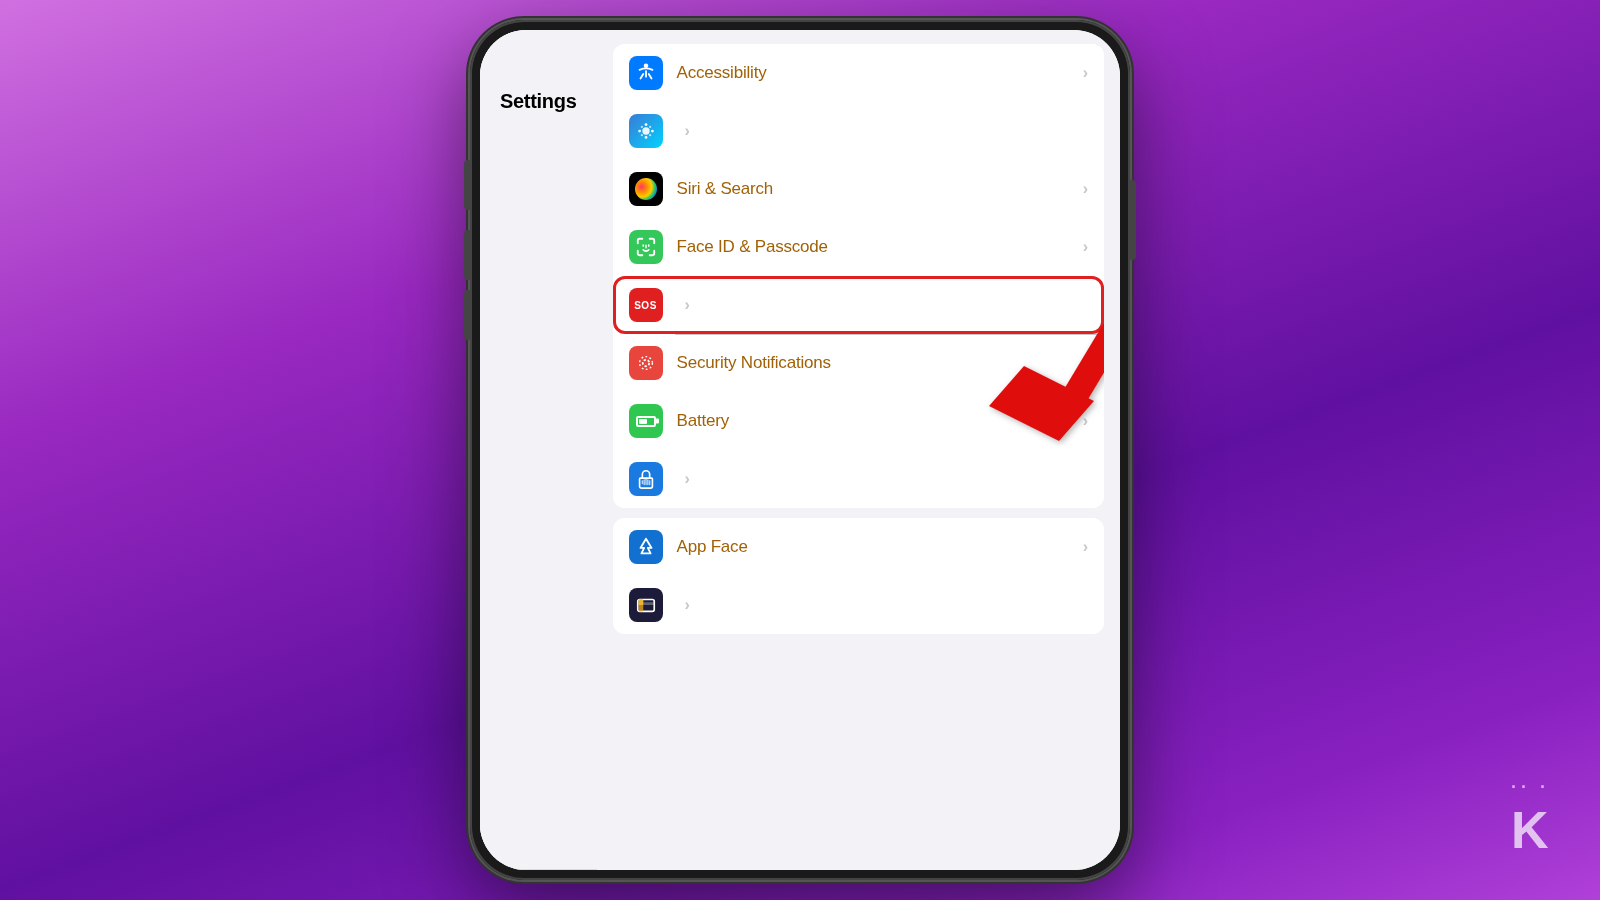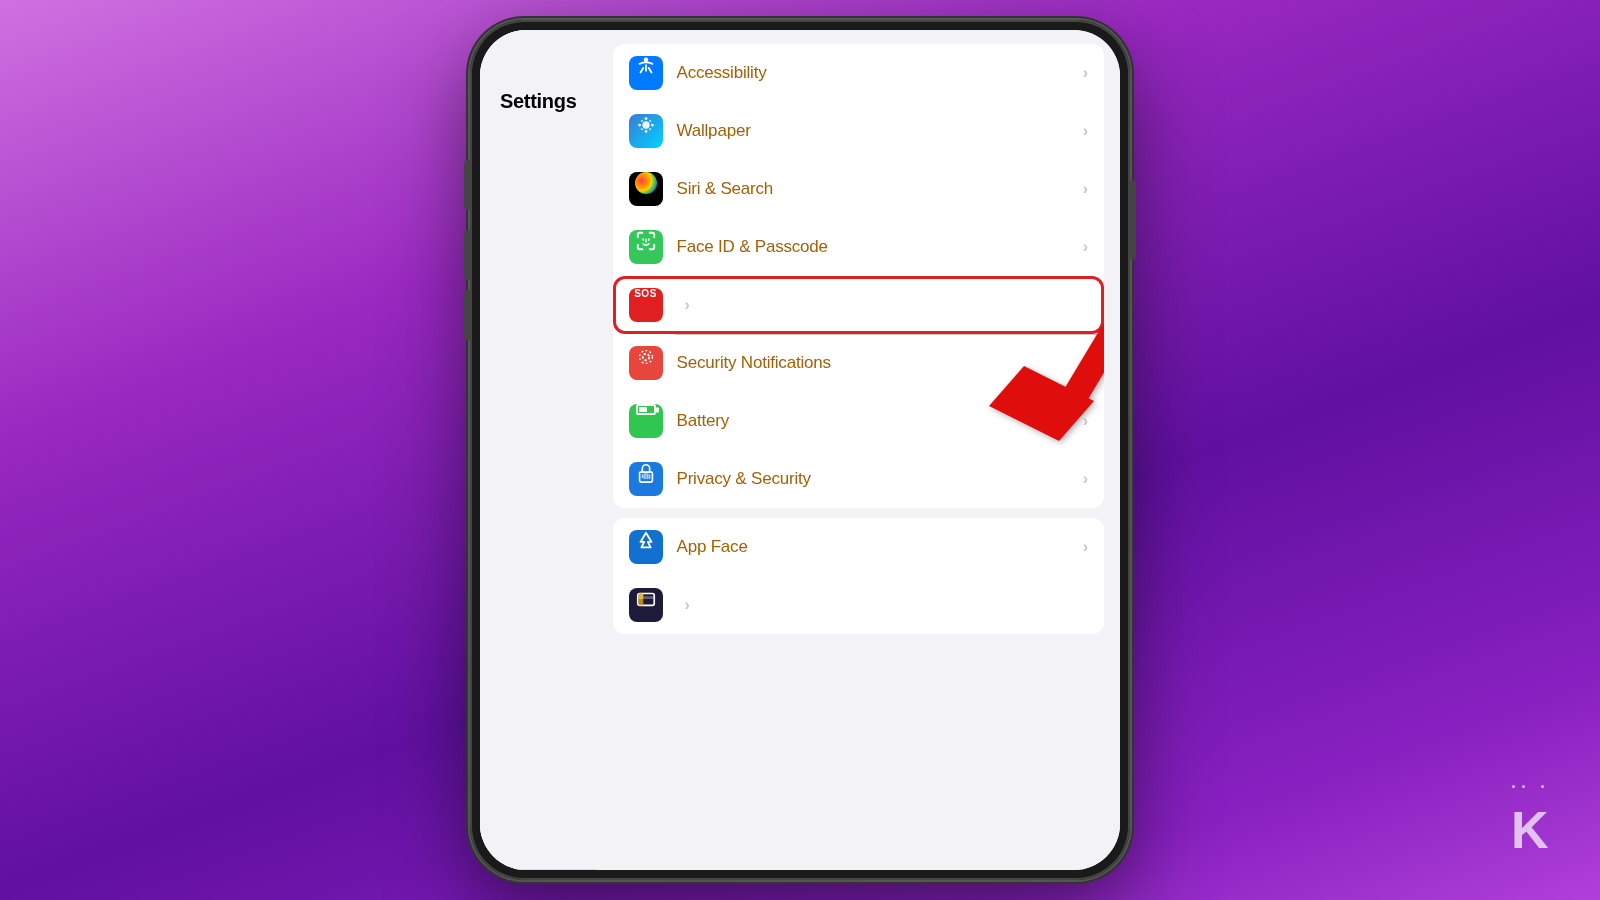--- a/index.html
+++ b/index.html
@@ -165,21 +165,21 @@
       pointer-events: none;
       z-index: 20;
     }
 
     
     .icon-container {
       width: 34px;
       height: 34px;
       border-radius: 8px;
       display: flex;
-      align-items: flex-start;
+      align-items: center;
       justify-content: center;
       margin-right: 14px;
       flex-shrink: 0;
     }
 
     .icon-container.blue { background: #007aff; }
     .icon-container.green { background: #34c759; }
     .icon-container.red { background: #e02020; }
     .icon-container.teal { background: #30b0c7; }
     .icon-container.battery-green { background: #30c750; }
@@ -304,21 +304,20 @@
                 <circle cx="12" cy="5" r="1.5" fill="white"></circle>
                 <circle cx="12" cy="19" r="1.5" fill="white"></circle>
                 <circle cx="5" cy="12" r="1.5" fill="white"></circle>
                 <circle cx="19" cy="12" r="1.5" fill="white"></circle>
                 <circle cx="7.5" cy="7.5" r="1.2" fill="white" opacity="0.7"></circle>
                 <circle cx="16.5" cy="7.5" r="1.2" fill="white" opacity="0.7"></circle>
                 <circle cx="7.5" cy="16.5" r="1.2" fill="white" opacity="0.7"></circle>
                 <circle cx="16.5" cy="16.5" r="1.2" fill="white" opacity="0.7"></circle>
               </svg>
             </div>
-            <span class="row-label">Wallpaper</span>
             <span class="chevron">›</span>
           </div>
 
           <div class="settings-row">
             <div class="icon-container" style="background: black; overflow: hidden;">
               <div style="width:22px;height:22px;border-radius:50%;background:radial-gradient(circle at 30% 40%, #ff375f, #ff9500 30%, #ffcc00 50%, #34c759 65%, #007aff 80%, #5856d6 95%)"></div>
             </div>
             <span class="row-label">Siri &amp; Search</span>
             <span class="chevron">›</span>
           </div>
@@ -378,21 +377,20 @@
           </div>
 
           <div class="settings-row">
             <div class="icon-container blue-hand">
               <svg class="icon-svg" viewBox="0 0 24 24">
                 <path d="M8 11V7a4 4 0 118 0v4M6 11h12a1 1 0 011 1v8a2 2 0 01-2 2H7a2 2 0 01-2-2v-8a1 1 0 011-1z" stroke="white" stroke-width="1.8" fill="none" stroke-linecap="round"></path>
 
                 <path d="M10 13v5M12 12v6M14 13v5M16 14v4M8 14v3" stroke="white" stroke-width="1.5" stroke-linecap="round" fill="none" opacity="0.7"></path>
               </svg>
             </div>
-            <span class="row-label">Privacy &amp; Security</span>
             <span class="chevron">›</span>
           </div>
 
         </div>
 
         <div class="settings-group second-group">
 
           <div class="settings-row">
             <div class="icon-container appstore-blue">
               <svg class="icon-svg" viewBox="0 0 24 24">

